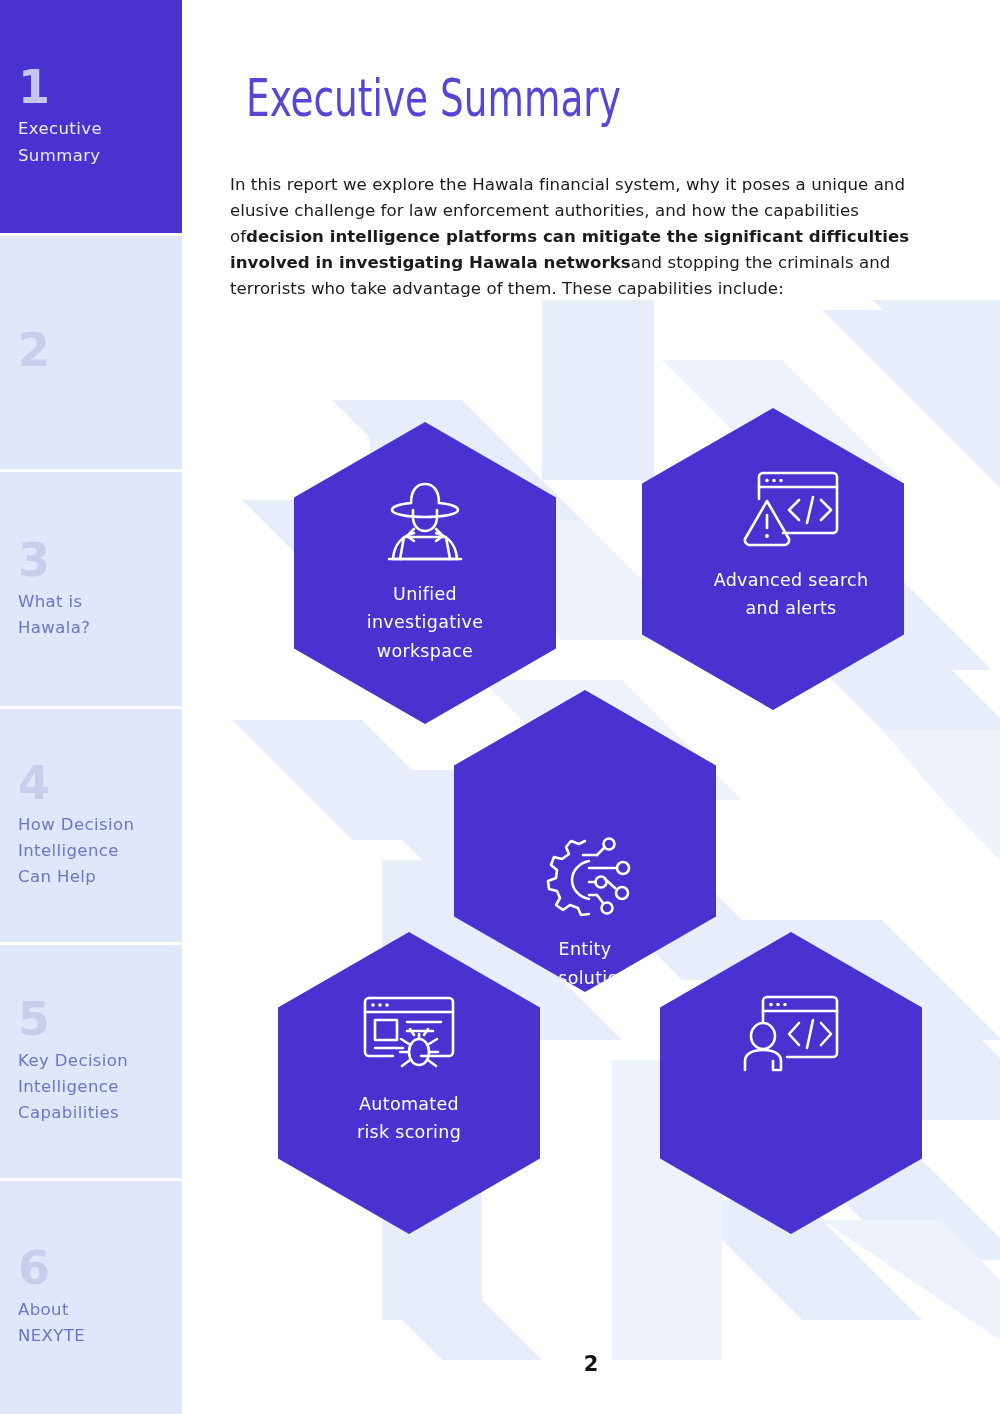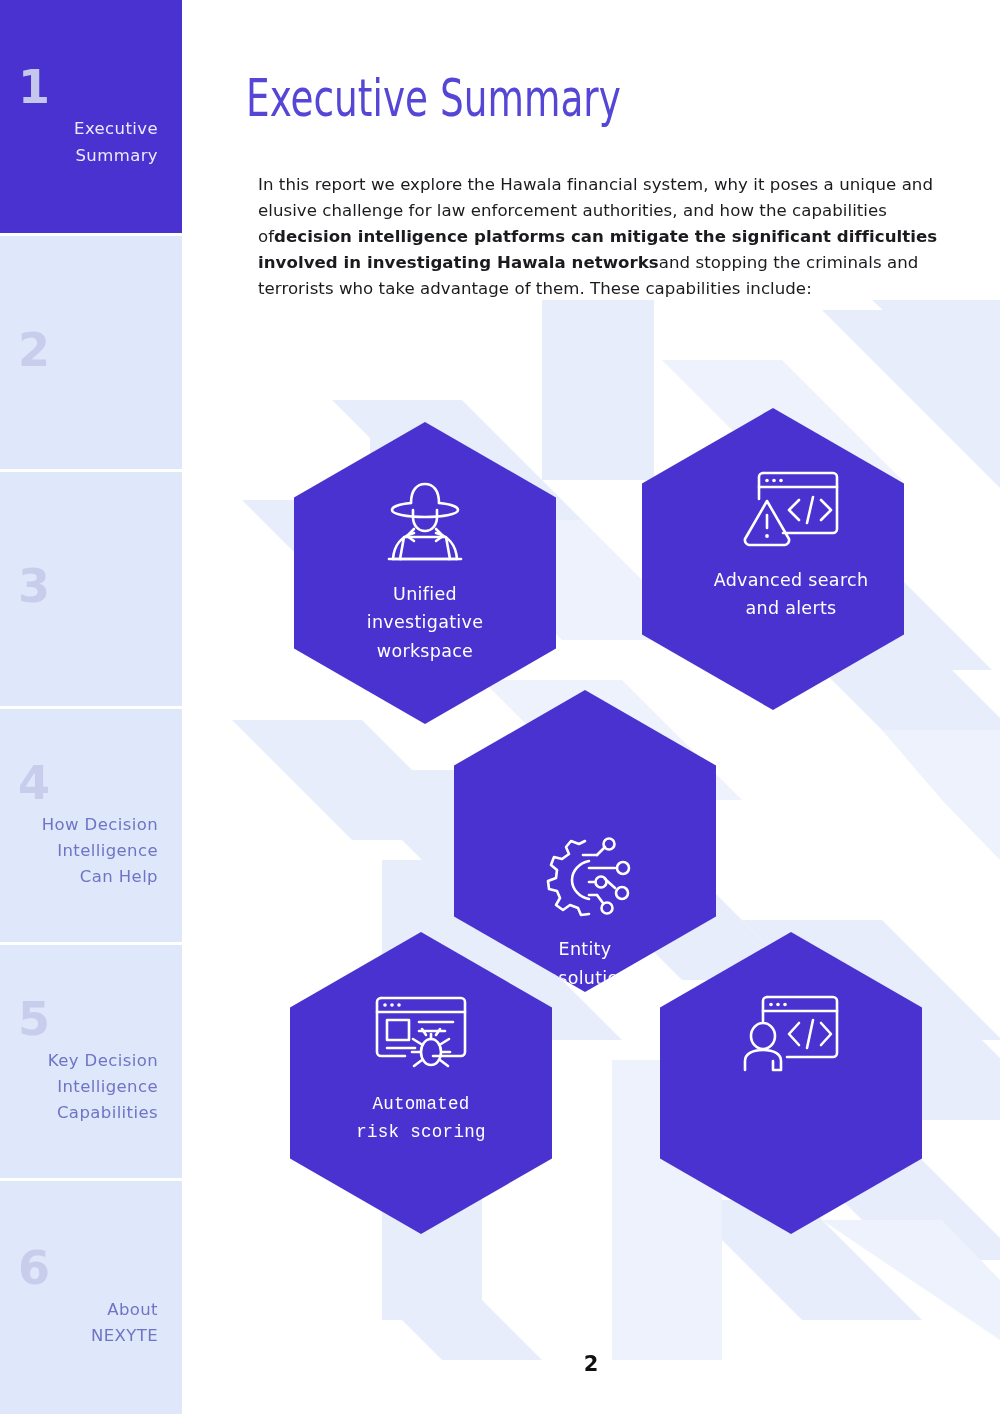--- a/index.html
+++ b/index.html
@@ -42,21 +42,20 @@
     margin-bottom:6px;
     letter-spacing:-1px;
   }
   .side-item.active .side-num { color:#c5c6ec; }
   .side-label {
     font-size:16.5px;
     line-height:1.6;
     color:#6f74c4;
     letter-spacing:0.4px;
     max-width:140px;
-    text-align:right;
   }
   .side-item.active .side-label { color:#eceafc; }
 
   
   #decor {
     position:absolute; left:182px; top:300px;
     width:818px; height:1114px;
     z-index:0;
     overflow:hidden;
   }
@@ -72,21 +71,21 @@
     font-family:"Liberation Sans Narrow","DejaVu Sans Condensed","Liberation Sans", sans-serif;
     font-size:52px;
     font-weight:400;
     color:#5546d6;
     letter-spacing:0px;
     transform:scaleX(0.80);
     transform-origin:left center;
     white-space:nowrap;
   }
   #intro {
-    position:absolute; left:76px; top:172px;
+    position:absolute; left:48px; top:172px;
     width:700px;
     font-size:16.6px;
     line-height:1.57;
     color:#1b1b1f;
     letter-spacing:0.05px;
   }
   #intro b { font-weight:700; }
 
   
   #hexwrap {
@@ -115,21 +114,21 @@
     color:#ffffff;
     text-align:center;
     letter-spacing:0.3px;
     width:215px;
   }
 
   
   .hex-a { left:112px;  top:422px; }   
   .hex-b { left:460px;  top:408px;padding-left:36px; }   
   .hex-c { left:272px;  top:690px;justify-content:flex-end; }   
-  .hex-d { left:108px;  top:932px;font-family:Liberation Mono, monospace; }   
+  .hex-d { left:96px;  top:932px; }   
   .hex-e { left:478px;  top:932px; }   
 
   
   #pagenum {
     position:absolute; left:0; top:1352px;
     width:818px;
     text-align:center;
     font-size:21px;
     font-weight:700;
     color:#111114;
@@ -187,20 +186,21 @@
       <div class="side-num">1</div>
       <div class="side-label">Executive<br>Summary</div>
     </div>
 
     <div class="side-item">
       <div class="side-num">2</div>
     </div>
 
     <div class="side-item">
       <div class="side-num">3</div>
+      <div class="side-label">What is<br>Hawala?</div>
     </div>
 
     <div class="side-item">
       <div class="side-num">4</div>
       <div class="side-label">How Decision<br>Intelligence<br>Can Help</div>
     </div>
 
     <div class="side-item">
       <div class="side-num">5</div>
       <div class="side-label">Key Decision<br>Intelligence<br>Capabilities</div>

